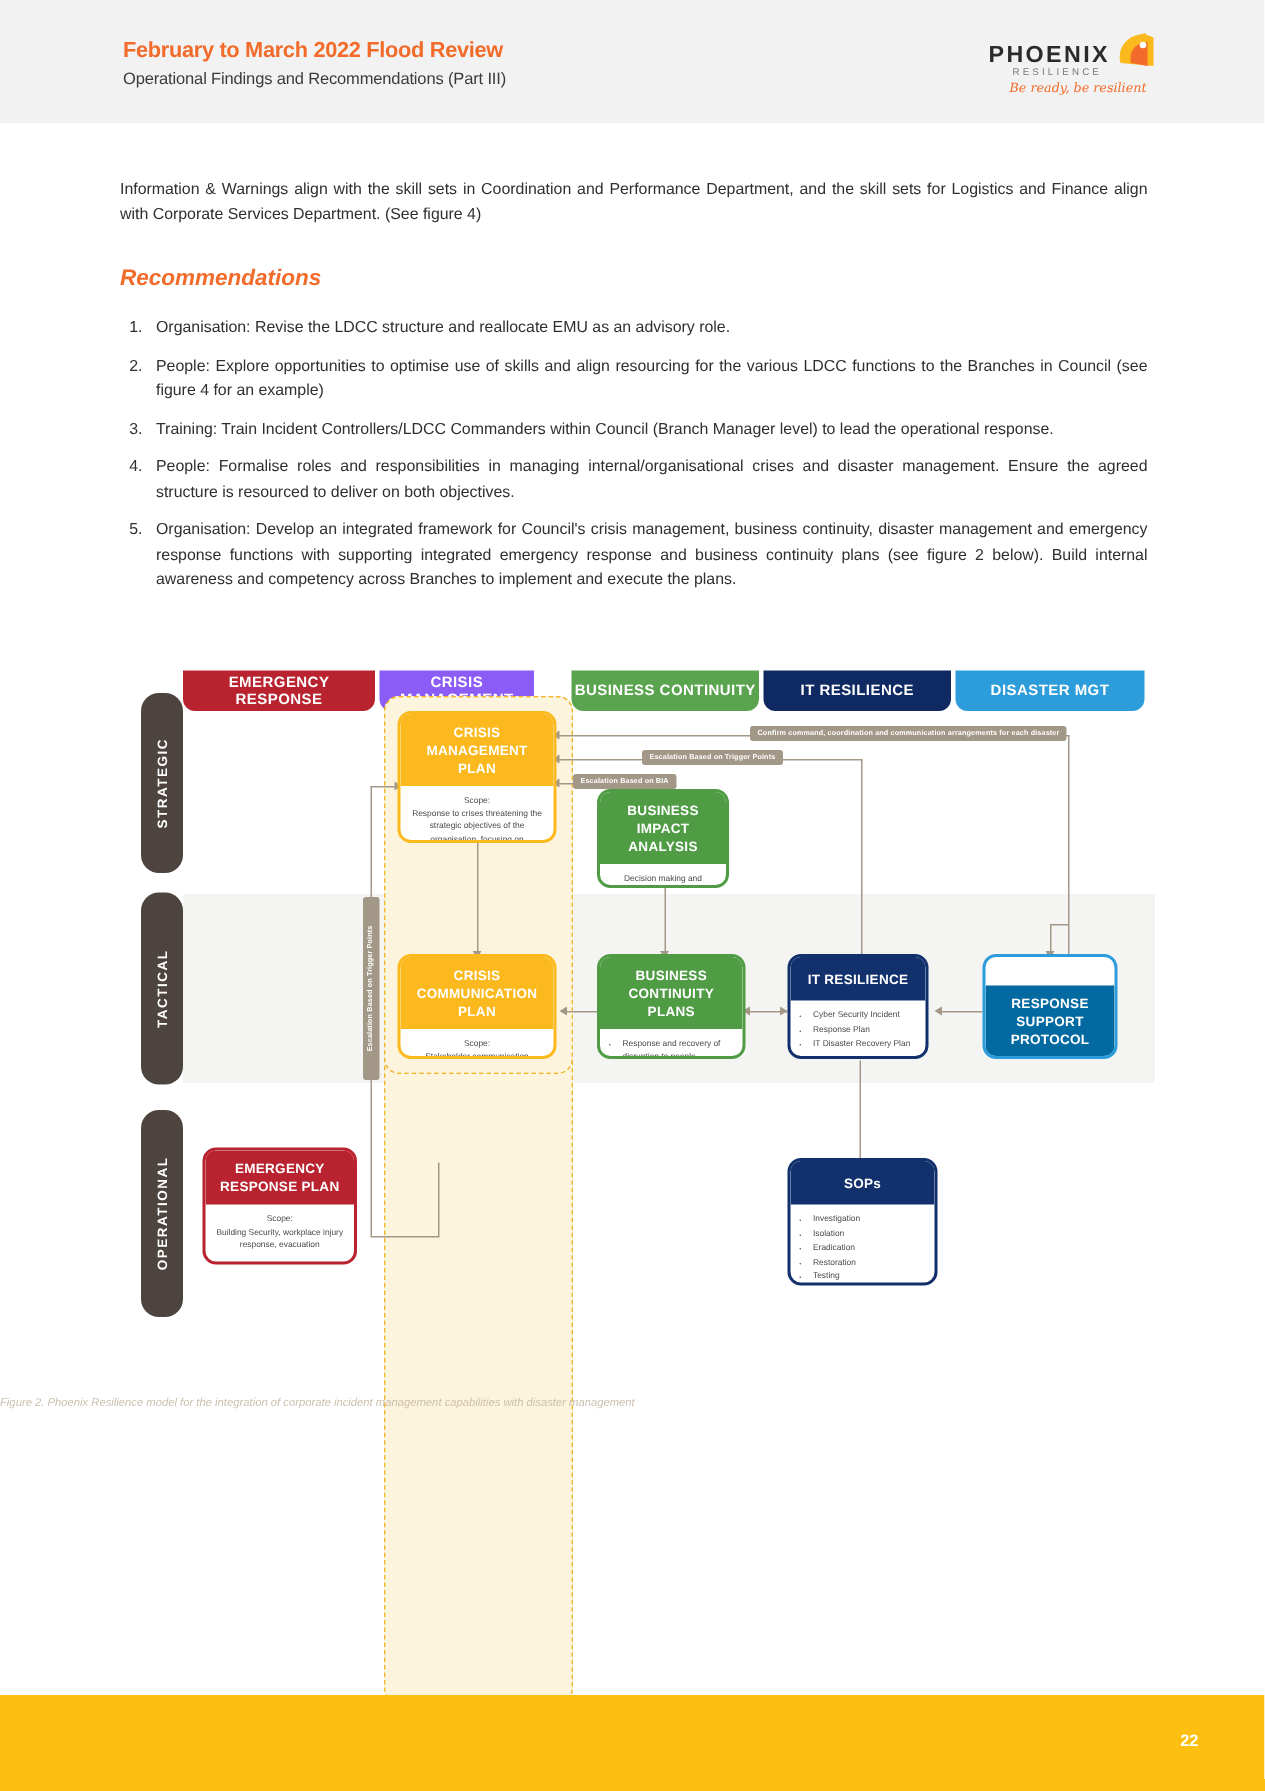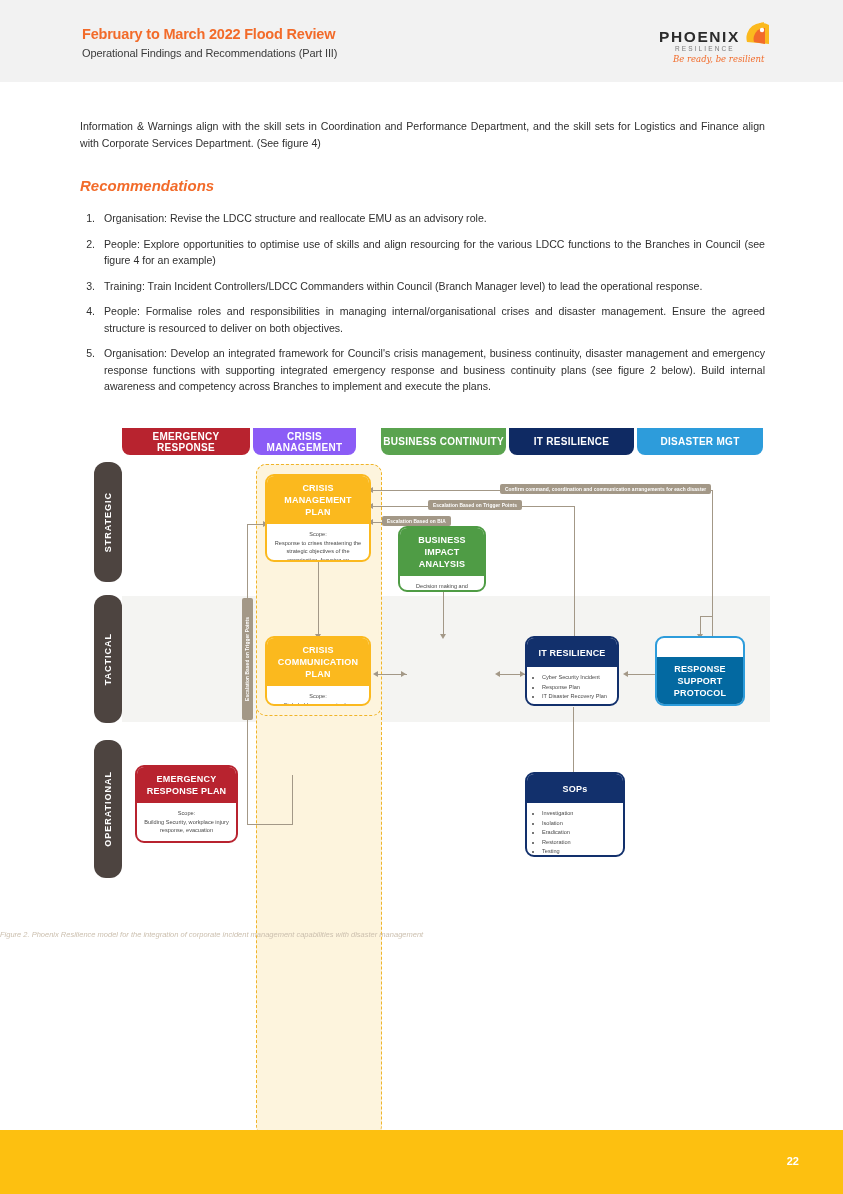--- a/index.html
+++ b/index.html
@@ -70,20 +70,21 @@
   
   .figure { position: absolute; left: 0; top: 420px; width: 843px; height: 530px; }
 
   .colhead {
     position: absolute; height: 27px;
     border-radius: 0 0 8px 8px;
     color: #fff; font-size: 10px; font-weight: bold;
     letter-spacing: 0.3px;
     display: flex; align-items: center; justify-content: center;
     text-align: center;
+    margin-top: 19px;
   }
 
   .band {
     position: absolute; left: 122px; width: 648px;
     background: #f4f4f2;
   }
   .rowlabel {
     position: absolute; left: 94px; width: 28px;
     background: #4d4440; border-radius: 12px;
     color: #fff; font-size: 9px; font-weight: bold;
@@ -311,20 +312,31 @@
     <div class="nh" style="background:#fbb91e;">
       <div>CRISIS</div>
       <div>COMMUNICATION PLAN</div>
     </div>
     <div class="nb center">
       <div>Scope:</div>
       <div>Stakeholder communication</div>
     </div>
   </div>
 
+  <div class="node" style="left:398px; top:216px; width:99px; height:70px; border-color:#4f9c45;">
+    <div class="nh" style="background:#4f9c45;">
+      <div>BUSINESS</div>
+      <div>CONTINUITY PLANS</div>
+    </div>
+    <div class="nb">
+      <ul>
+          <li>Response and recovery of disruption to people, facilities, process, equipment, resources</li>
+        </ul>
+    </div>
+  </div>
 
   <div class="node" style="left:525px; top:216px; width:94px; height:70px; border-color:#12306c;">
     <div class="nh" style="background:#12306c; padding:9px 4px 8px;">
       <div>IT RESILIENCE</div>
     </div>
     <div class="nb">
       <ul>
         <li>Cyber Security Incident</li>
         <li>Response Plan</li>
         <li>IT Disaster Recovery Plan</li>

